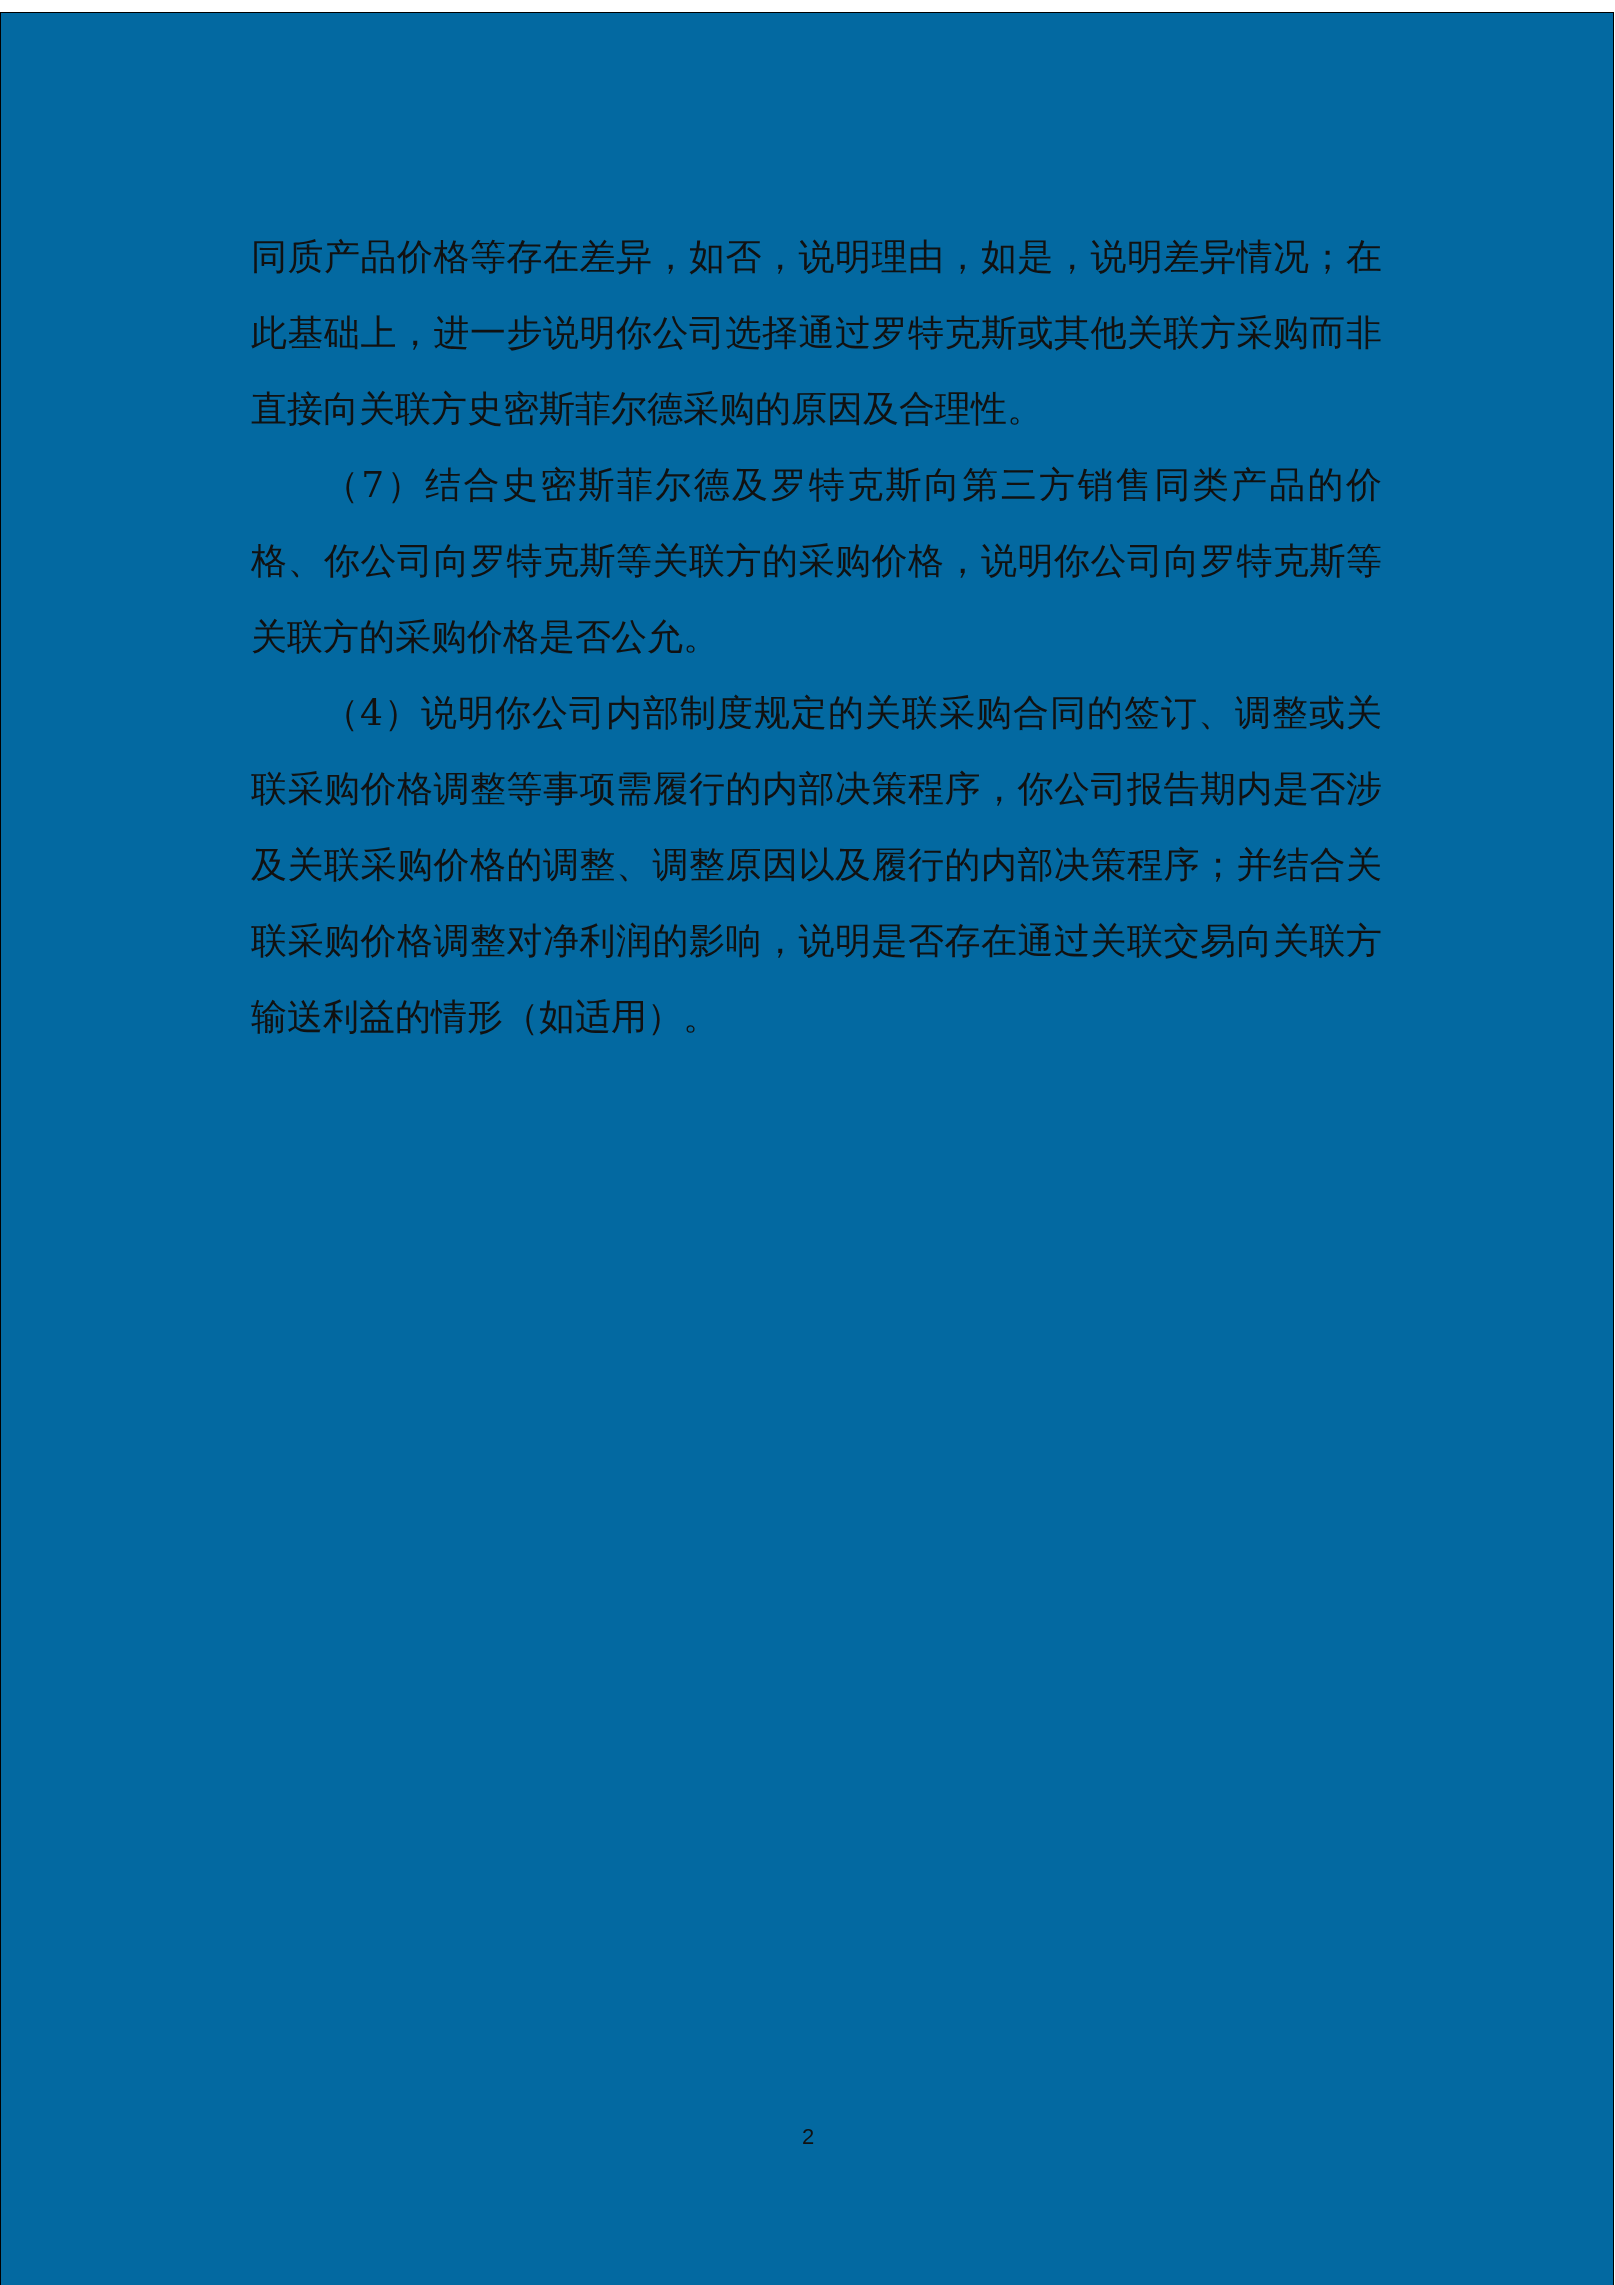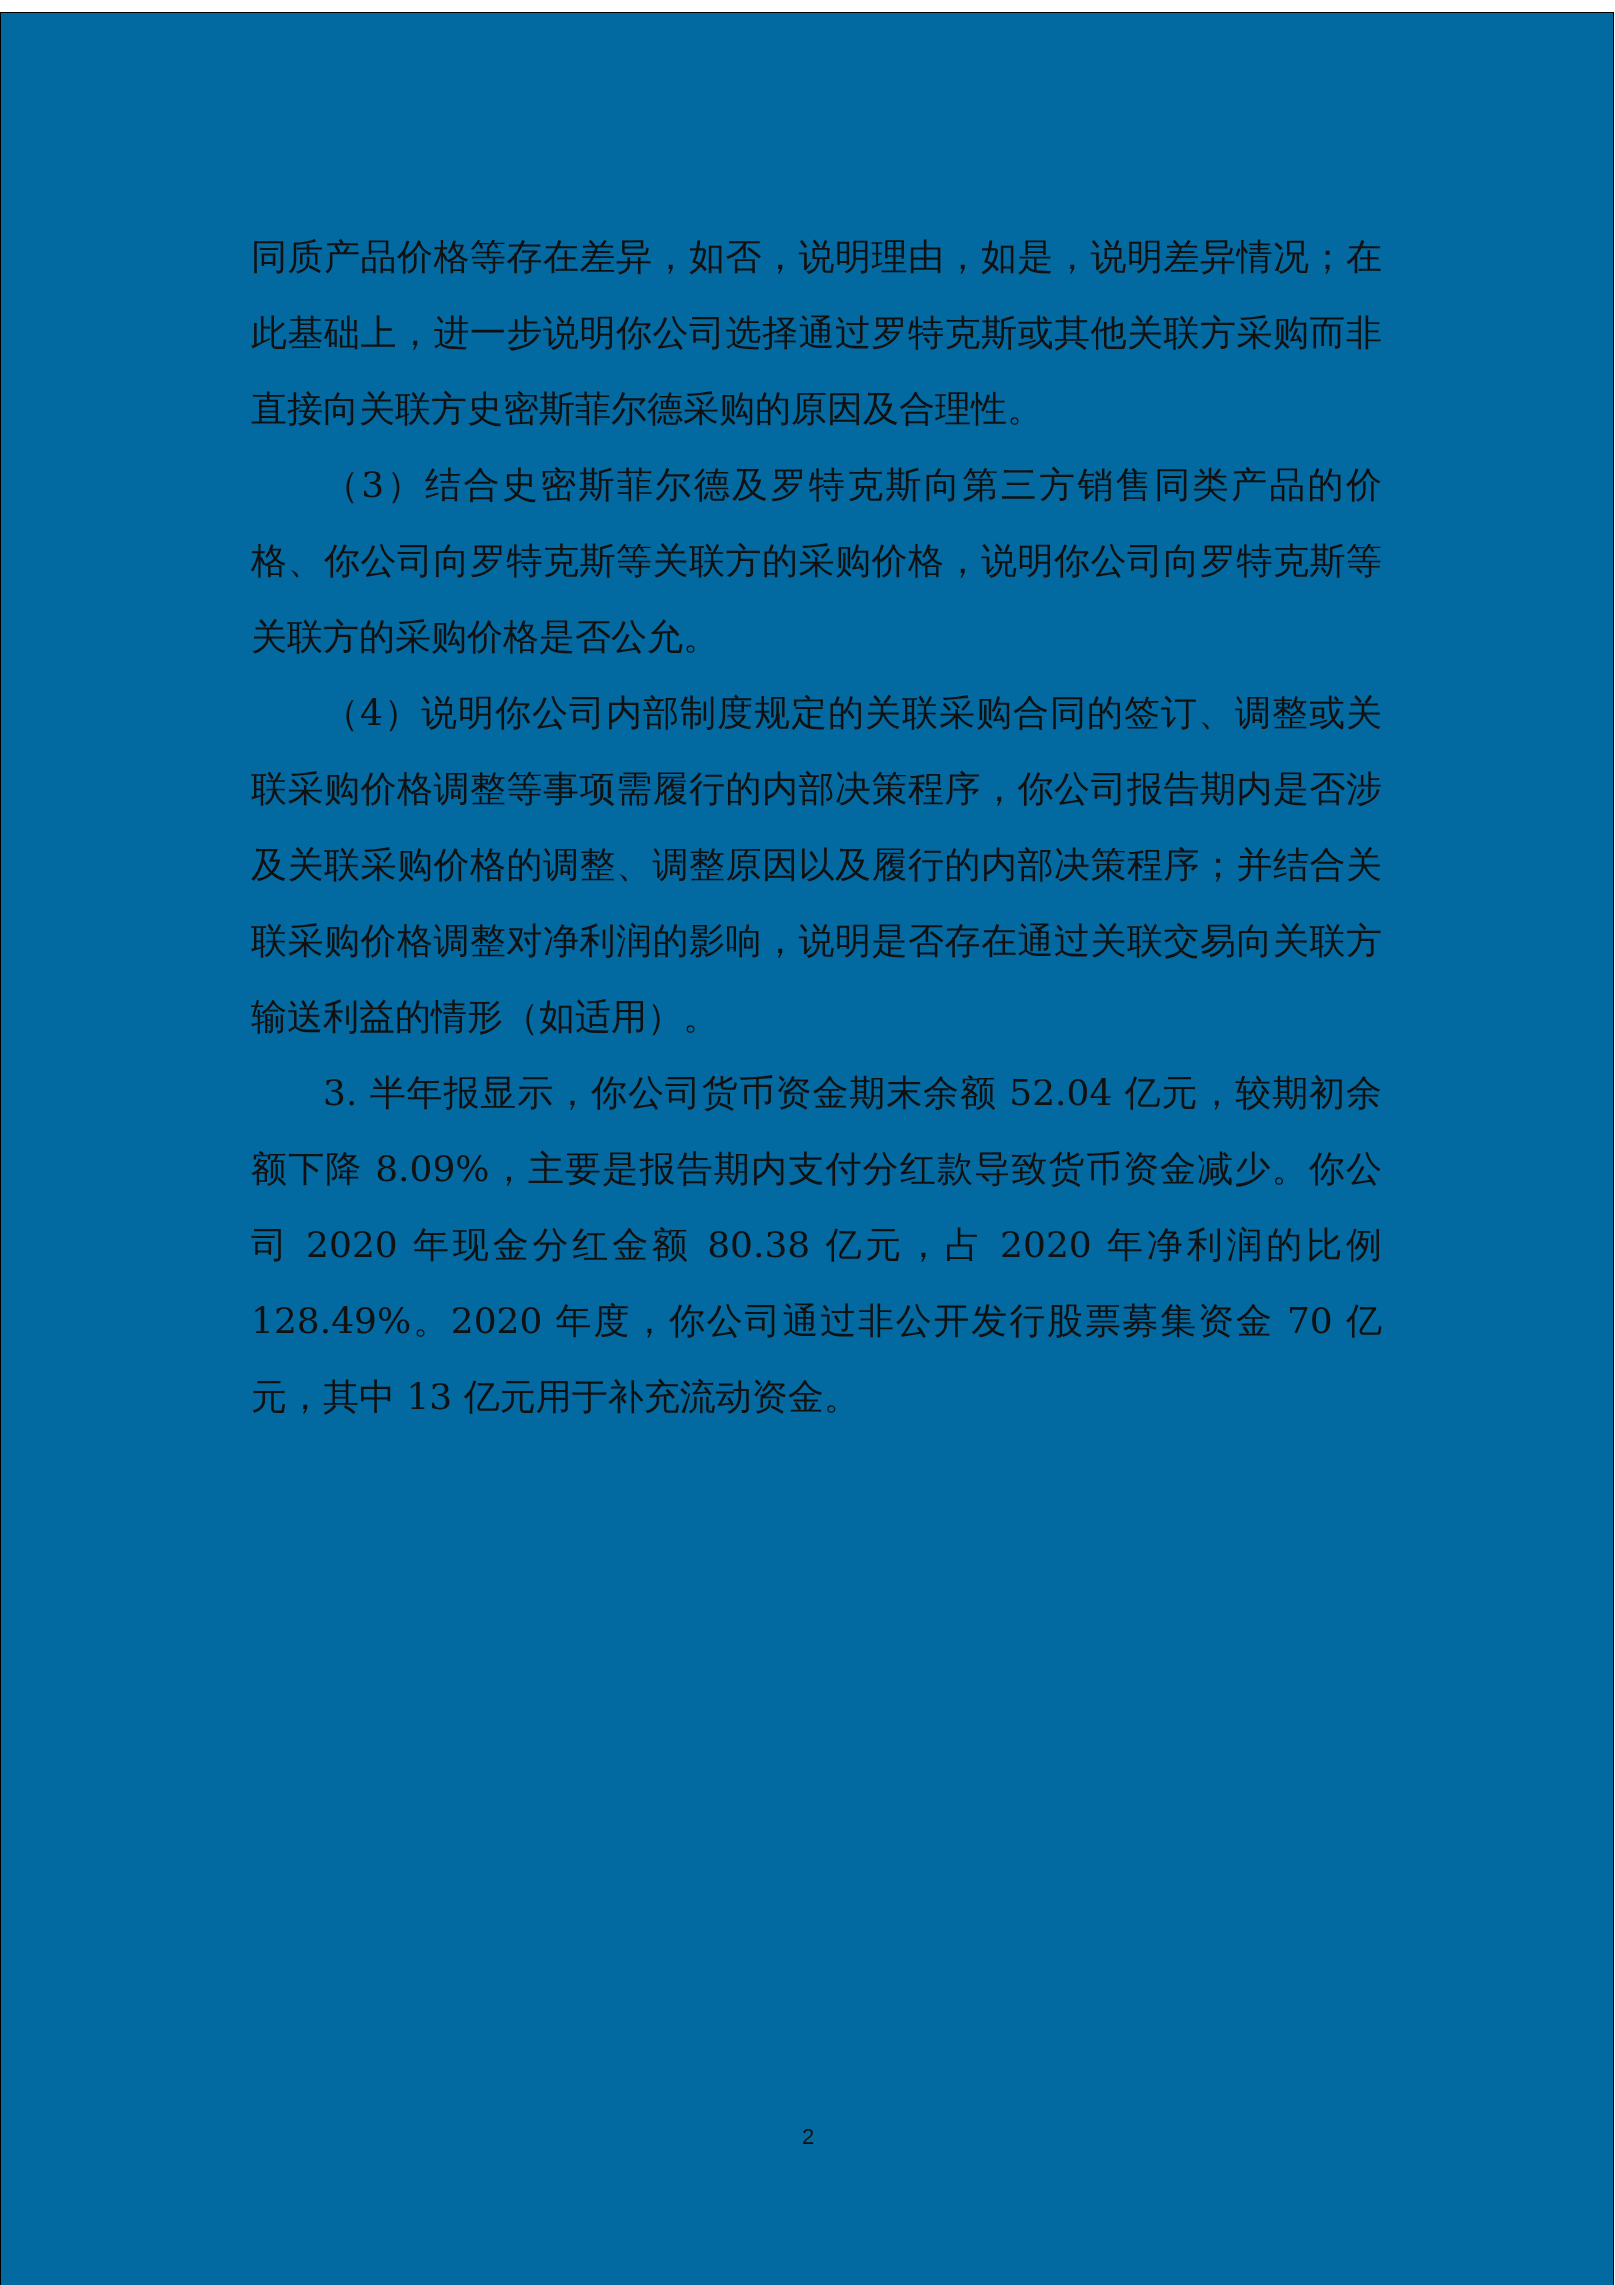--- a/index.html
+++ b/index.html
@@ -53,19 +53,18 @@
       font-size: 22px;
       color: #111111;
     }
   </style>
 </head>
 <body>
 
 <div class="page">
   <div class="body-text">
     <p class="para">同质产品价格等存在差异，如否，说明理由，如是，说明差异情况；在此基础上，进一步说明你公司选择通过罗特克斯或其他关联方采购而非直接向关联方史密斯菲尔德采购的原因及合理性。</p>
-    <p class="para indent">（3）结合史密斯菲尔德及罗特克斯向第三方销售同类产品的价格、你公司向罗特克斯等关联方的采购价格，说明你公司向罗特克斯等关联方的采购价格是否公允。</p>
+    <p class="para indent">（7）结合史密斯菲尔德及罗特克斯向第三方销售同类产品的价格、你公司向罗特克斯等关联方的采购价格，说明你公司向罗特克斯等关联方的采购价格是否公允。</p>
     <p class="para indent">（4）说明你公司内部制度规定的关联采购合同的签订、调整或关联采购价格调整等事项需履行的内部决策程序，你公司报告期内是否涉及关联采购价格的调整、调整原因以及履行的内部决策程序；并结合关联采购价格调整对净利润的影响，说明是否存在通过关联交易向关联方输送利益的情形（如适用）。</p>
-    <p class="para indent">3. 半年报显示，你公司货币资金期末余额 52.04 亿元，较期初余额下降 8.09%，主要是报告期内支付分红款导致货币资金减少。你公司 2020 年现金分红金额 80.38 亿元，占 2020 年净利润的比例 128.49%。2020 年度，你公司通过非公开发行股票募集资金 70 亿元，其中 13 亿元用于补充流动资金。</p>
   </div>
 </div>
 <div class="page-number">2</div>
 
 
 </body></html>

